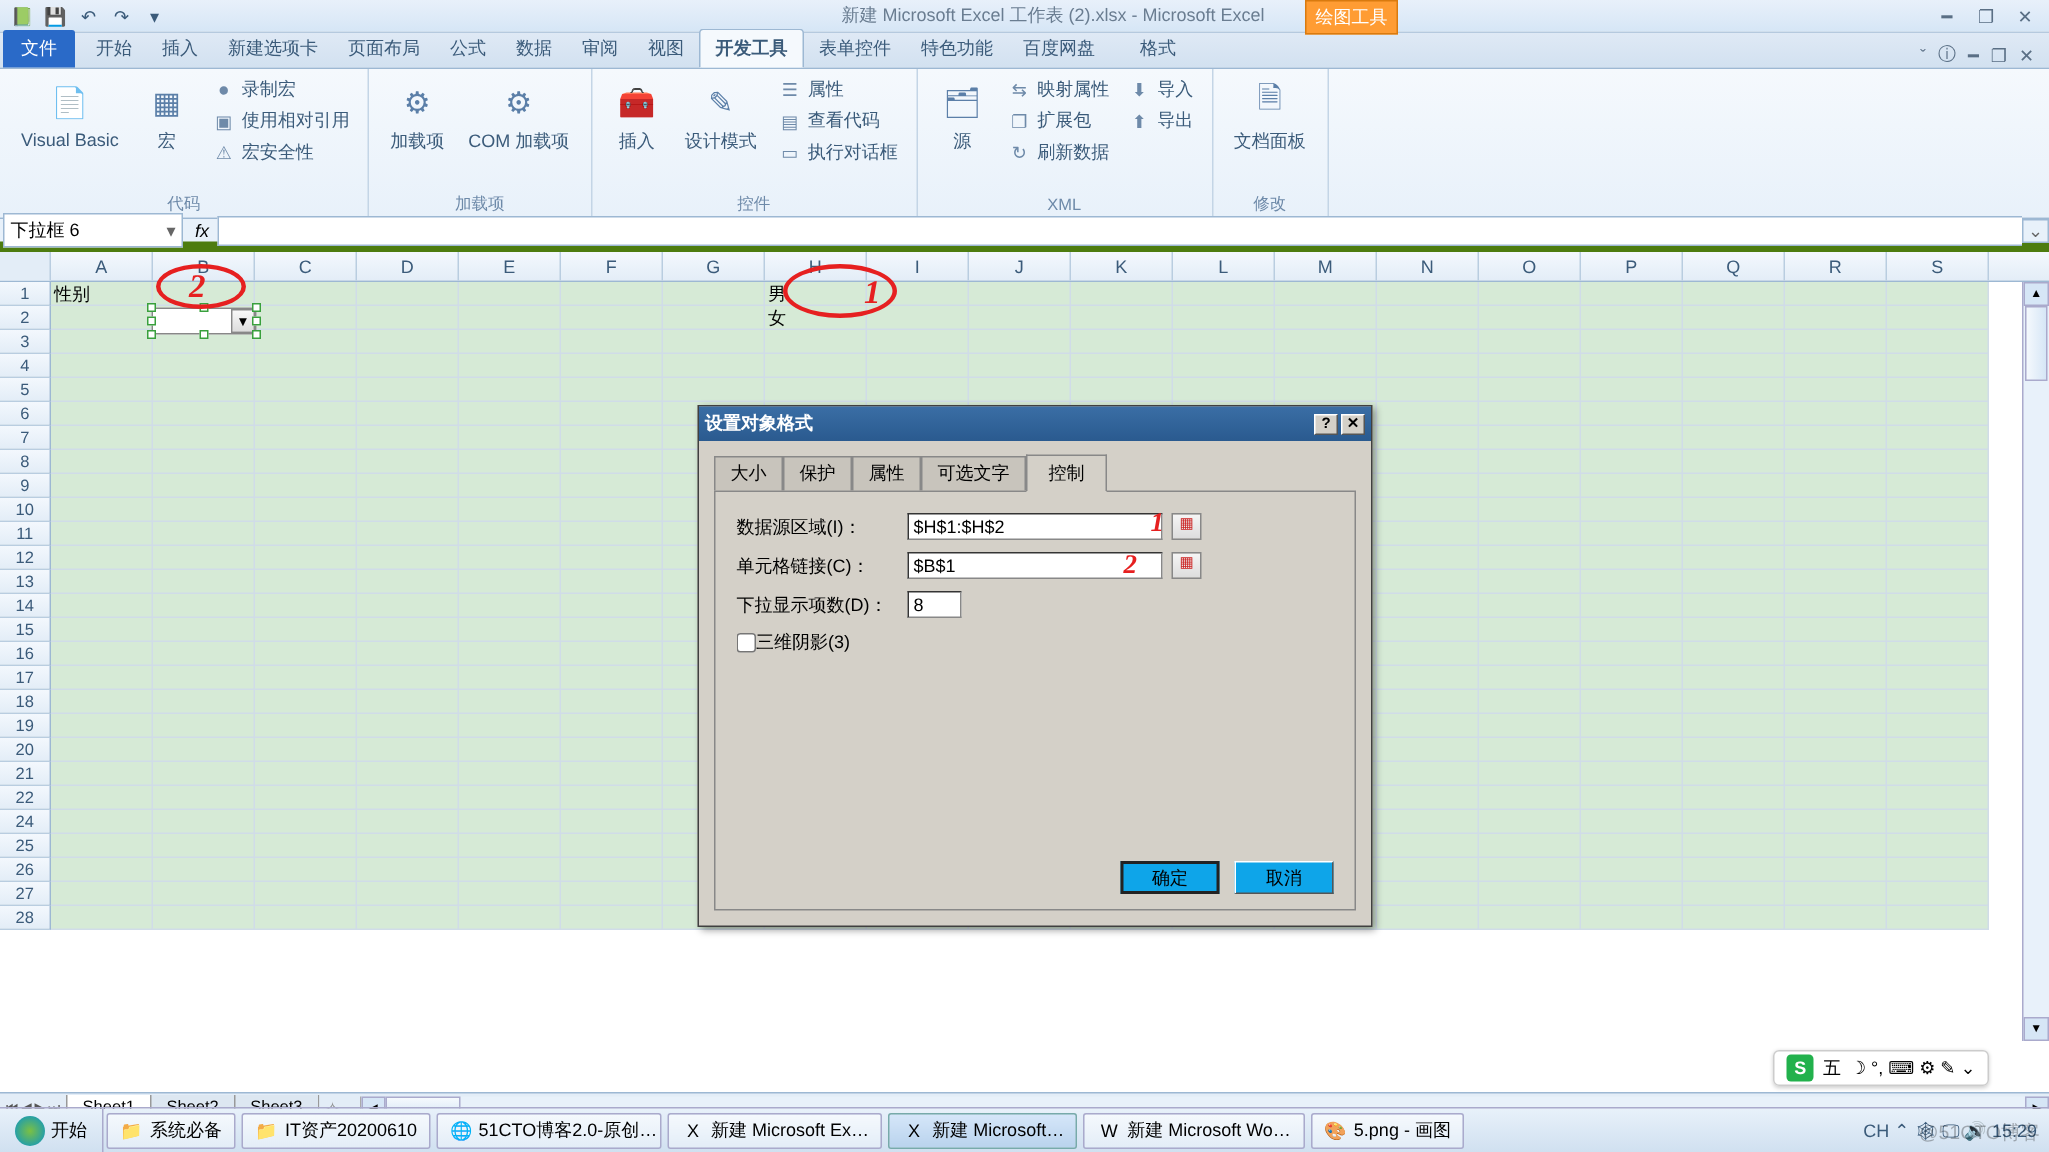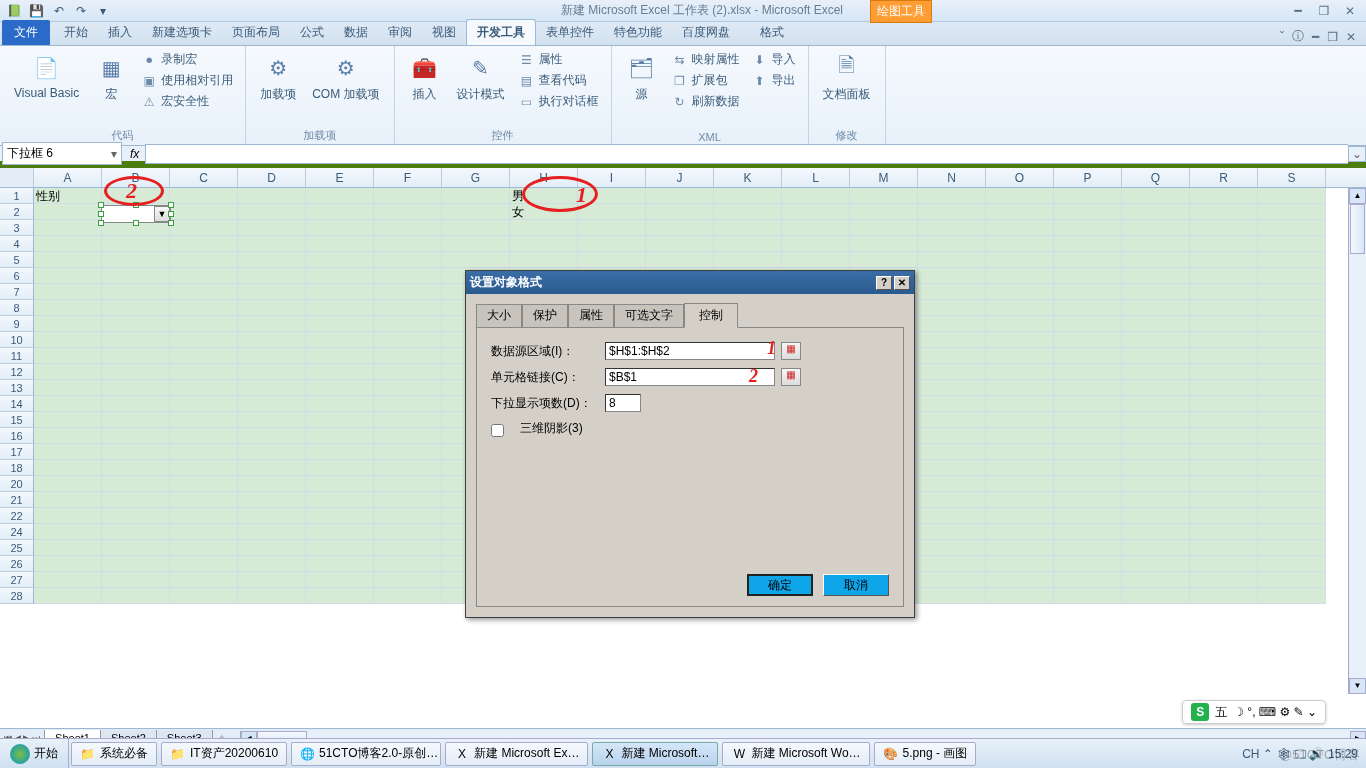--- a/index.html
+++ b/index.html
@@ -69,21 +69,21 @@
 .dlg-title .btns span { width:16px; height:14px; background:#d4d0c8; border:1px solid #fff; border-right-color:#555; border-bottom-color:#555; text-align:center; line-height:12px; color:#000; font-size:10px; font-weight:bold; }
 .dlg-tabs { display:flex; padding:8px 10px 0; gap:0; }
 .dlg-tab { padding:3px 14px; background:#d4d0c8; border:1px solid #888; border-bottom:none; position:relative; top:1px; }
 .dlg-tab.active { background:#d4d0c8; border-bottom:1px solid #d4d0c8; z-index:2; }
 .dlg-tab:not(.active) { background:#c8c4bc; top:2px; padding:2px 10px; }
 .dlg-body { border:1px solid #888; margin:0 10px 10px; padding:14px 14px 60px; background:#d4d0c8; min-height:280px; position:relative; }
 .field { display:flex; align-items:center; margin-bottom:8px; gap:6px; }
 .field label { width:108px; }
 .field input[type=text] { width:170px; border:1px inset #888; padding:1px 3px; background:#fff; }
 .field .ref { width:20px; height:18px; background:linear-gradient(#f5f5f5,#ddd); border:1px solid #888; text-align:center; font-size:10px; color:#c22; }
-.chk { display:flex; align-items:flex-end; gap:16px; margin-top:4px; }
+.chk { display:flex; align-items:center; gap:0; margin-top:4px; }
 .dlg-buttons { position:absolute; right:14px; bottom:10px; display:flex; gap:10px; }
 .dlg-buttons button { width:66px; height:22px; background:#0ea5e9; border:1px solid #fff; border-right-color:#555; border-bottom-color:#555; }
 .dlg-buttons button:first-child { border:2px solid #222; }
 .dlg-red-num { position:absolute; color:#e62020; font-size:18px; font-weight:bold; font-style:italic; font-family:"Comic Sans MS",cursive; }
 
 
 .sheet-row { height:20px; background:#e3edf7; border-top:1px solid #9db8d3; display:flex; align-items:center; }
 .sheet-nav { display:flex; gap:2px; padding:0 4px; }
 .sheet-nav span { color:#555; font-size:9px; }
 .sheet-tab { padding:2px 10px; background:#fff; border:1px solid #999; border-top:none; border-radius:0 0 4px 4px; margin-right:-1px; font-size:11px; }
@@ -699,20 +699,42 @@
         <div class="cell"></div>
         <div class="cell"></div>
         <div class="cell"></div>
         <div class="cell"></div>
         <div class="cell"></div>
         <div class="cell"></div>
         <div class="cell"></div>
         <div class="cell"></div>
       </div>
       <div class="row">
+        <div class="row-h">19</div>
+        <div class="cell"></div>
+        <div class="cell"></div>
+        <div class="cell"></div>
+        <div class="cell"></div>
+        <div class="cell"></div>
+        <div class="cell"></div>
+        <div class="cell"></div>
+        <div class="cell"></div>
+        <div class="cell"></div>
+        <div class="cell"></div>
+        <div class="cell"></div>
+        <div class="cell"></div>
+        <div class="cell"></div>
+        <div class="cell"></div>
+        <div class="cell"></div>
+        <div class="cell"></div>
+        <div class="cell"></div>
+        <div class="cell"></div>
+        <div class="cell"></div>
+      </div>
+      <div class="row">
         <div class="row-h">20</div>
         <div class="cell"></div>
         <div class="cell"></div>
         <div class="cell"></div>
         <div class="cell"></div>
         <div class="cell"></div>
         <div class="cell"></div>
         <div class="cell"></div>
         <div class="cell"></div>
         <div class="cell"></div>

